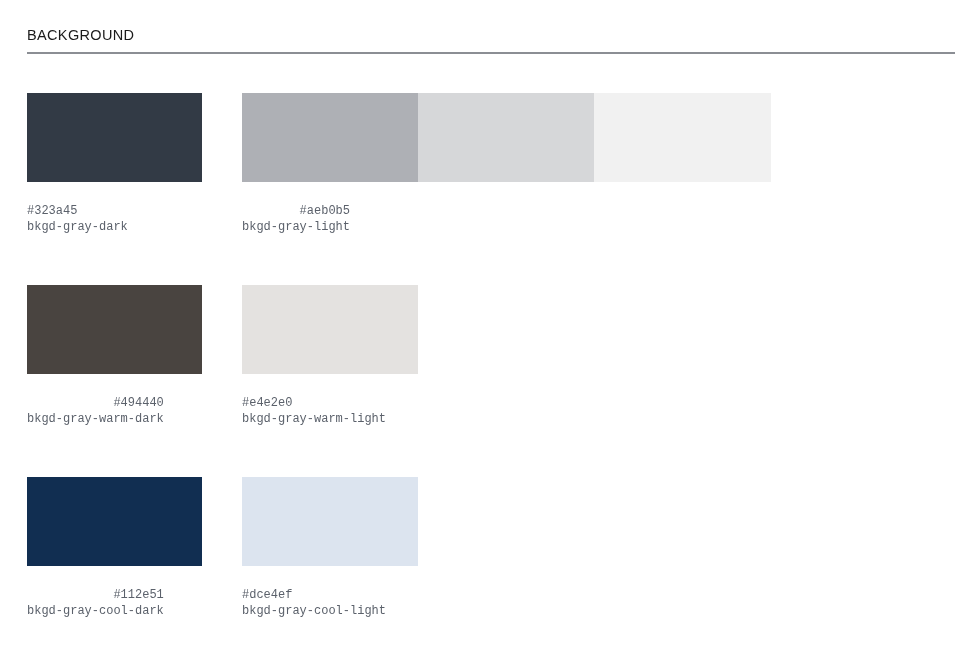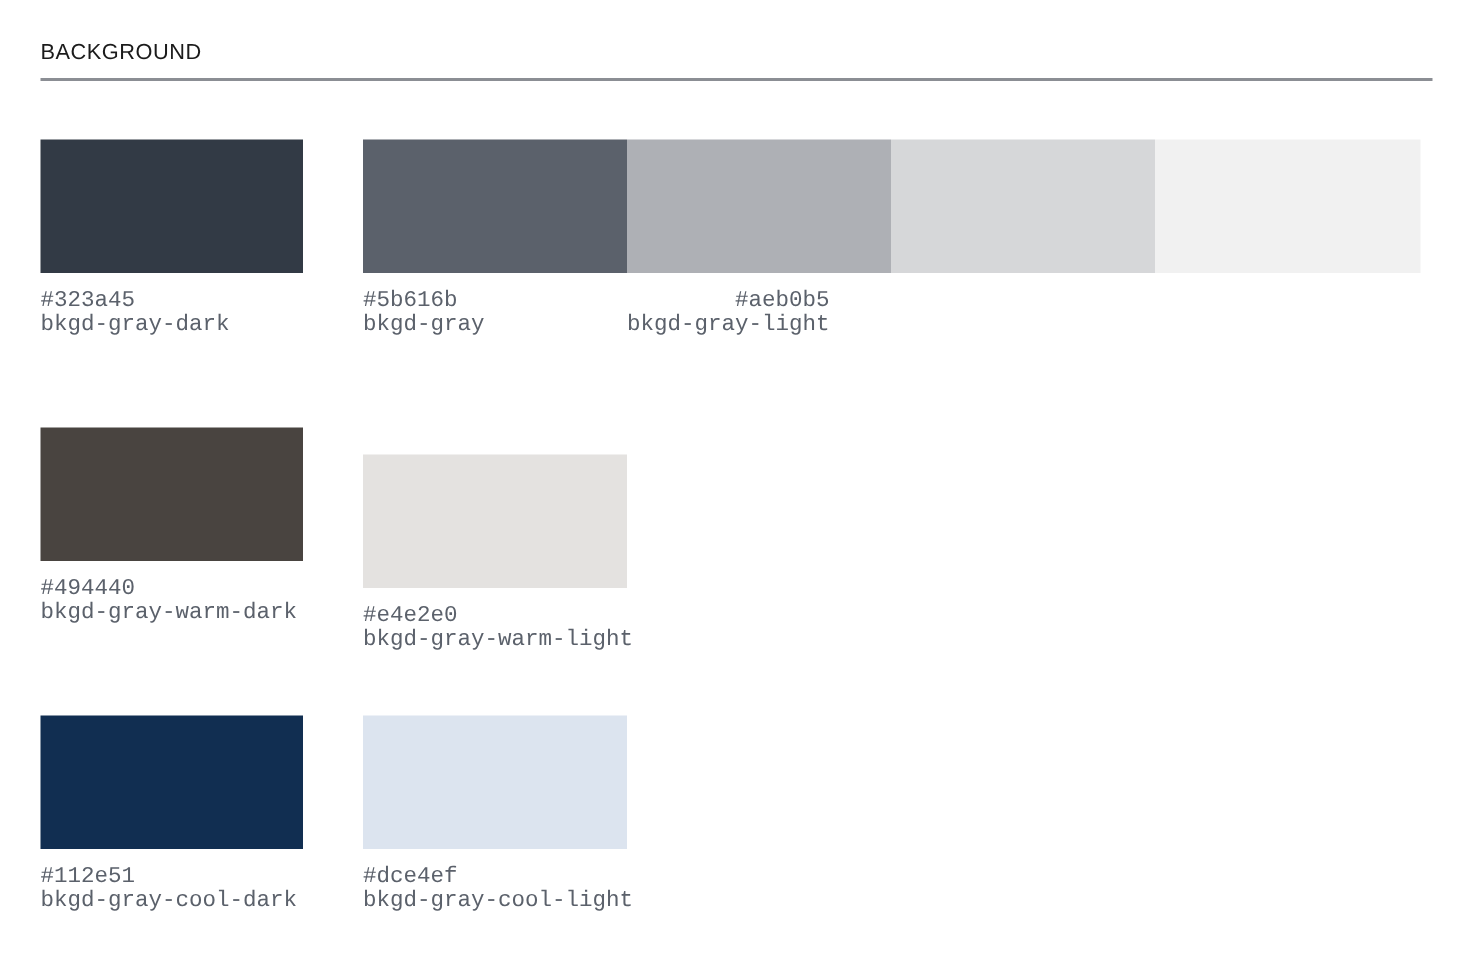--- a/index.html
+++ b/index.html
@@ -69,23 +69,23 @@
   }
 
   .swatch-chip {
     width: 176px;
     height: 89px;
     display: block;
   }
 
   .swatch-labels {
     position: absolute;
-    top: 100px;
+    top: 110px;
     font-family: "Liberation Mono", monospace;
-    font-size: 15px;
+    font-size: 12px;
     line-height: 16px;
     color: #5b616b;
     white-space: nowrap;
     letter-spacing: 0px;
   }
   .swatch-hex {
     display: block;
   }
   .swatch-token {
     display: block;
@@ -112,66 +112,59 @@
           <div class="swatch-cell">
             <div class="swatch-chip" style="width: 175px; background: rgb(50, 58, 69);"></div>
             <div class="swatch-labels" style="color: rgb(91, 97, 107);">
               <span class="swatch-hex">#323a45</span>
               <span class="swatch-token">bkgd-gray-dark</span>
             </div>
           </div>
         </div>
         <div class="swatch-group" style="left: 242px;">
           <div class="swatch-cell">
-            <div class="swatch-chip" style="width: 176px; background: rgb(91, 97, 107);"></div>
-            <div class="swatch-labels" style="color: rgb(91, 97, 107);">
-              <span class="swatch-hex">#5b616b</span>
-              <span class="swatch-token">bkgd-gray</span>
-            </div>
-          </div>
-          <div class="swatch-cell">
             <div class="swatch-chip" style="width: 176px; background: rgb(174, 176, 181);"></div>
             <div class="swatch-labels" style="color: rgb(91, 97, 107); text-align: right;">
               <span class="swatch-hex">#aeb0b5</span>
               <span class="swatch-token">bkgd-gray-light</span>
             </div>
           </div>
           <div class="swatch-cell">
             <div class="swatch-chip" style="width: 176px; background: rgb(214, 215, 217);"></div>
           </div>
           <div class="swatch-cell">
             <div class="swatch-chip" style="width: 177px; background: rgb(241, 241, 241);"></div>
           </div>
         </div>
       </div>
       <div class="palette-row" data-row="1">
         <div class="swatch-group" style="left: 27px;">
           <div class="swatch-cell">
             <div class="swatch-chip" style="width: 175px; background: rgb(73, 68, 64);"></div>
-            <div class="swatch-labels" style="color: rgb(91, 97, 107);">
+            <div class="swatch-labels" style="color: rgb(91, 97, 107); text-align: right;">
               <span class="swatch-hex">#494440</span>
               <span class="swatch-token">bkgd-gray-warm-dark</span>
             </div>
           </div>
         </div>
-        <div class="swatch-group" style="left: 242px; margin-top: 18px;">
+        <div class="swatch-group" style="left: 242px;">
           <div class="swatch-cell">
             <div class="swatch-chip" style="width: 176px; background: rgb(228, 226, 224);"></div>
             <div class="swatch-labels" style="color: rgb(91, 97, 107);">
               <span class="swatch-hex">#e4e2e0</span>
               <span class="swatch-token">bkgd-gray-warm-light</span>
             </div>
           </div>
         </div>
       </div>
       <div class="palette-row" data-row="2">
         <div class="swatch-group" style="left: 27px;">
           <div class="swatch-cell">
             <div class="swatch-chip" style="width: 175px; background: rgb(17, 46, 81);"></div>
-            <div class="swatch-labels" style="color: rgb(91, 97, 107);">
+            <div class="swatch-labels" style="color: rgb(91, 97, 107); text-align: right;">
               <span class="swatch-hex">#112e51</span>
               <span class="swatch-token">bkgd-gray-cool-dark</span>
             </div>
           </div>
         </div>
         <div class="swatch-group" style="left: 242px;">
           <div class="swatch-cell">
             <div class="swatch-chip" style="width: 176px; background: rgb(220, 228, 239);"></div>
             <div class="swatch-labels" style="color: rgb(91, 97, 107);">
               <span class="swatch-hex">#dce4ef</span>

